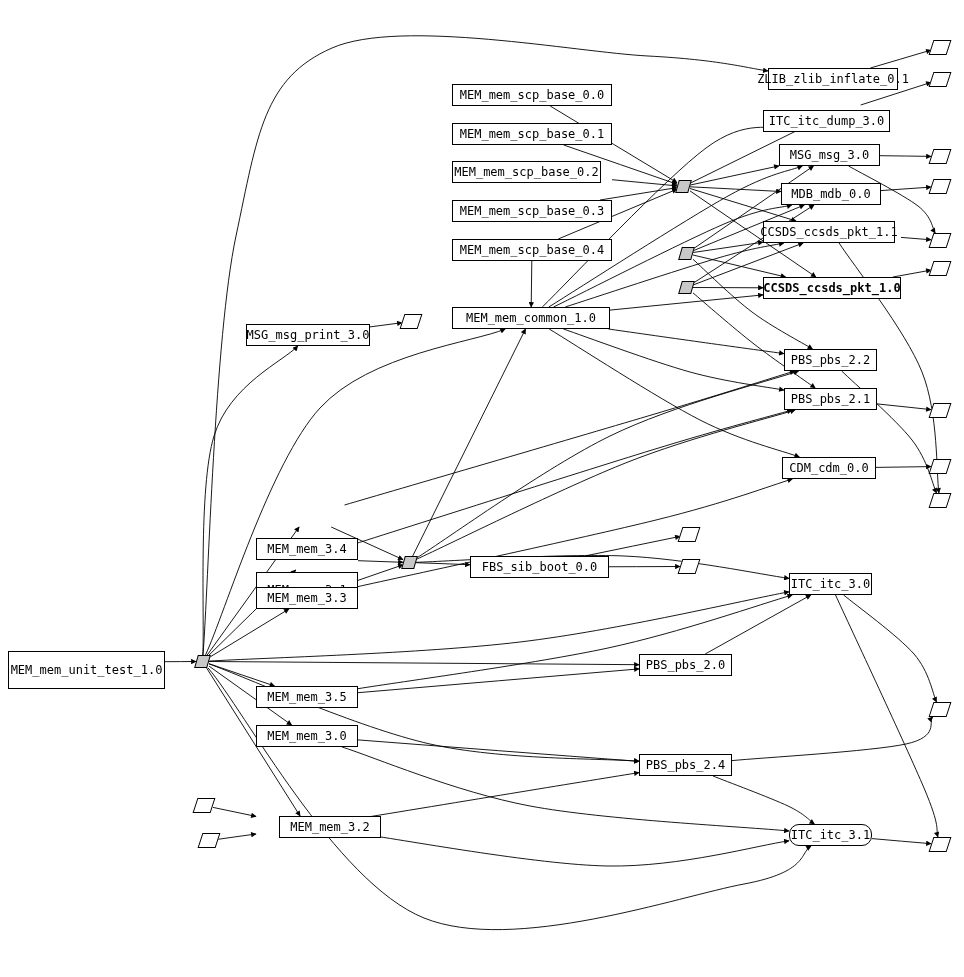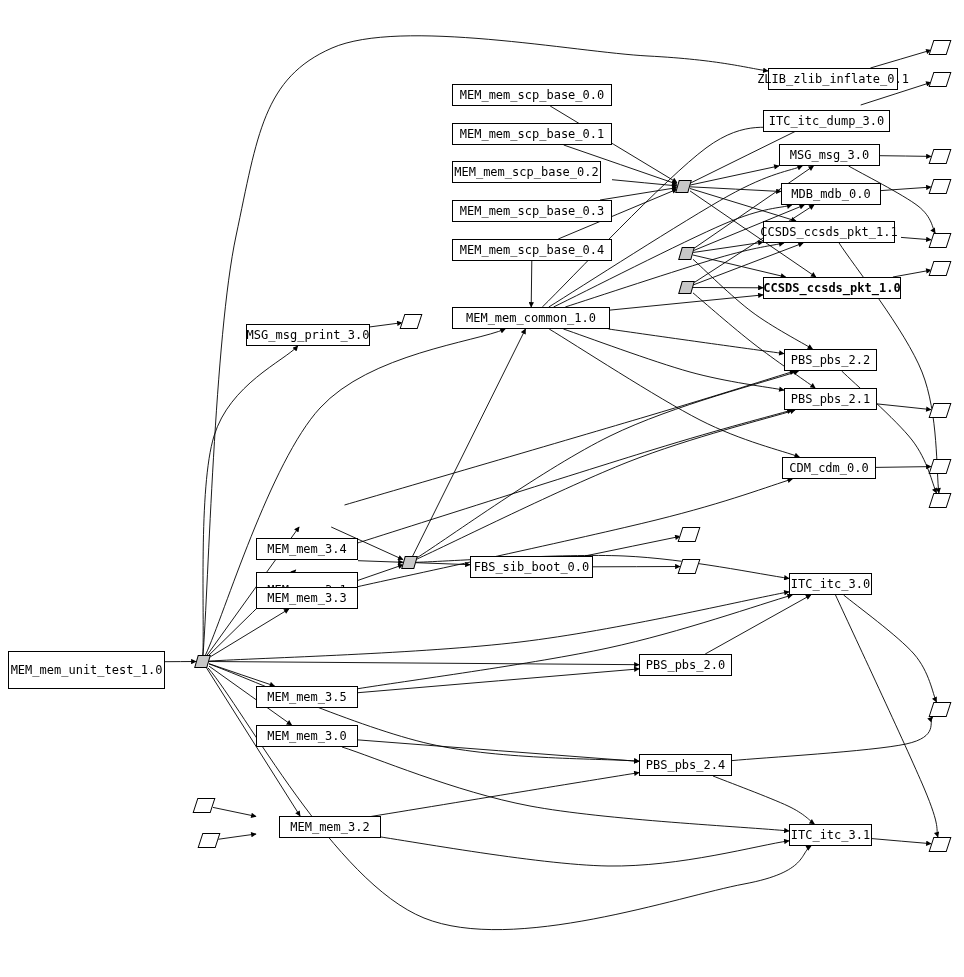--- a/index.html
+++ b/index.html
@@ -111,32 +111,32 @@
       <div class="node box" style="left: 768px; top: 68px; width: 130px; height: 22px;">ZLIB_zlib_inflate_0.1</div>
       <div class="node box" style="left: 763px; top: 110px; width: 127px; height: 22px;">ITC_itc_dump_3.0</div>
       <div class="node box" style="left: 779px; top: 144px; width: 101px; height: 22px;">MSG_msg_3.0</div>
       <div class="node box" style="left: 781px; top: 183px; width: 100px; height: 22px;">MDB_mdb_0.0</div>
       <div class="node box" style="left: 763px; top: 221px; width: 132px; height: 22px;">CCSDS_ccsds_pkt_1.1</div>
       <div class="node box" style="left: 763px; top: 277px; width: 138px; height: 22px; font-weight: bold;">CCSDS_ccsds_pkt_1.0</div>
       <div class="node box" style="left: 784px; top: 349px; width: 93px; height: 22px;">PBS_pbs_2.2</div>
       <div class="node box" style="left: 784px; top: 388px; width: 93px; height: 22px;">PBS_pbs_2.1</div>
       <div class="node box" style="left: 782px; top: 457px; width: 94px; height: 22px;">CDM_cdm_0.0</div>
       <div class="node box" style="left: 789px; top: 573px; width: 83px; height: 22px;">ITC_itc_3.0</div>
-      <div class="node box" style="left: 789px; top: 824px; width: 83px; height: 22px;">ITC_itc_3.1</div>
+      <div class="node box" style="left: 789px; top: 824px; width: 83px; height: 22px; border-radius: 10px;">ITC_itc_3.1</div>
       <div class="node box" style="left: 452px; top: 84px; width: 160px; height: 22px;">MEM_mem_scp_base_0.0</div>
       <div class="node box" style="left: 452px; top: 123px; width: 160px; height: 22px;">MEM_mem_scp_base_0.1</div>
       <div class="node box" style="left: 452px; top: 161px; width: 149px; height: 22px;">MEM_mem_scp_base_0.2</div>
       <div class="node box" style="left: 452px; top: 200px; width: 160px; height: 22px;">MEM_mem_scp_base_0.3</div>
       <div class="node box" style="left: 452px; top: 239px; width: 160px; height: 22px;">MEM_mem_scp_base_0.4</div>
       <div class="node box" style="left: 452px; top: 307px; width: 158px; height: 22px;">MEM_mem_common_1.0</div>
       <div class="node box" style="left: 246px; top: 324px; width: 124px; height: 22px;">MSG_msg_print_3.0</div>
       <div class="node box" style="left: 256px; top: 505px; width: 102px; height: 22px; margin-top: 33px;">MEM_mem_3.4</div>
       <div class="node box" style="left: 256px; top: 572px; width: 102px; height: 36px;">MEM_mem_3.1</div>
       <div class="node box" style="left: 256px; top: 587px; width: 102px; height: 22px;">MEM_mem_3.3</div>
-      <div class="node box" style="left: 470px; top: 556px; width: 123px; height: 22px;">FBS_sib_boot_0.0</div>
+      <div class="node box" style="left: 470px; top: 556px; width: 139px; height: 22px;">FBS_sib_boot_0.0</div>
       <div class="node box" style="left: 8px; top: 651px; width: 157px; height: 38px;">MEM_mem_unit_test_1.0</div>
       <div class="node box" style="left: 256px; top: 686px; width: 102px; height: 22px;">MEM_mem_3.5</div>
       <div class="node box" style="left: 256px; top: 725px; width: 102px; height: 22px;">MEM_mem_3.0</div>
       <div class="node box" style="left: 639px; top: 654px; width: 93px; height: 22px;">PBS_pbs_2.0</div>
       <div class="node box" style="left: 639px; top: 754px; width: 93px; height: 22px;">PBS_pbs_2.4</div>
       <div class="node box" style="left: 256px; top: 816px; width: 102px; height: 22px; margin-left: 23px;">MEM_mem_3.2</div>
       <div class="node junction" style="left: 677px; top: 180px; width: 13px; height: 13px;"></div>
       <div class="node junction" style="left: 680px; top: 247px; width: 13px; height: 13px;"></div>
       <div class="node junction" style="left: 680px; top: 281px; width: 13px; height: 13px;"></div>
       <div class="node junction" style="left: 403px; top: 556px; width: 13px; height: 13px;"></div>

